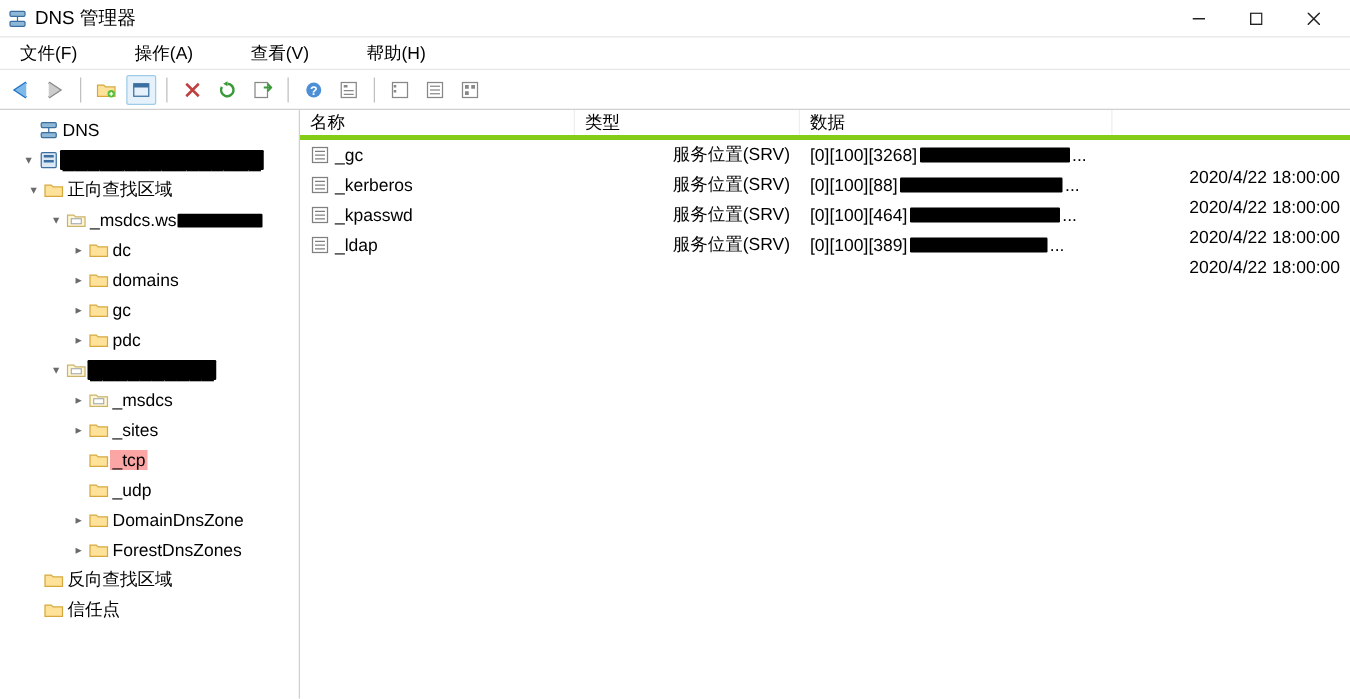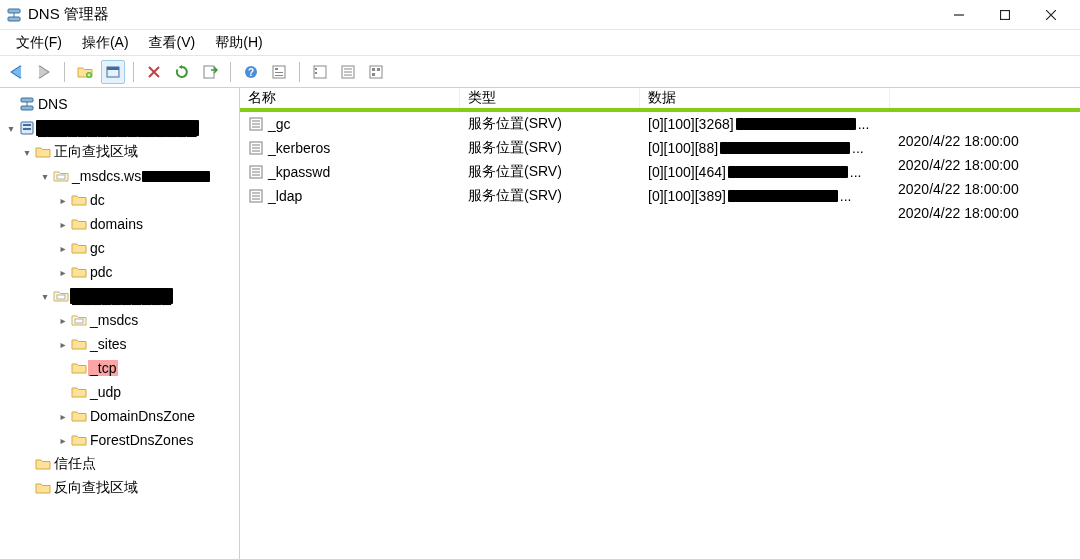--- a/index.html
+++ b/index.html
@@ -8,21 +8,21 @@
 
   
   .titlebar { height: 30px; display: flex; align-items: center; padding: 0 6px; border-bottom: 1px solid #e5e5e5; }
   .titlebar .app-icon svg { width: 16px; height: 16px; display: block; }
   .titlebar .title { margin-left: 6px; font-size: 15px; }
   .titlebar .spacer { flex: 1; }
   .titlebar .winbtn { width: 46px; height: 30px; display: flex; align-items: center; justify-content: center; }
   .titlebar .winbtn svg { width: 10px; height: 10px; stroke: #222; stroke-width: 1.2; fill: none; }
 
   
-  .menubar { height: 26px; display: flex; align-items: center; padding: 0 6px; border-bottom: 1px solid #e5e5e5; font-size: 14px; }
+  .menubar { height: 26px; display: flex; align-items: center; padding: 0 6px; border-bottom: 1px solid #e5e5e5; font-size: 14px; gap: 26px; }
   .menubar .mitem { padding: 2px 10px; }
 
   
   .toolbar { height: 32px; display: flex; align-items: center; padding: 0 4px; border-bottom: 1px solid #d0d0d0; gap: 4px; }
   .toolbar .tbtn { width: 24px; height: 24px; border: 1px solid transparent; border-radius: 2px; display: flex; align-items: center; justify-content: center; }
   .toolbar .tbtn.active { border-color: #9ecbe8; background: #e6f2fb; }
   .toolbar .tsep { width: 1px; height: 20px; background: #c0c0c0; margin: 0 4px; }
   .toolbar .tbtn svg { width: 16px; height: 16px; }
 
   
@@ -32,34 +32,34 @@
 
   
   .tree { font-size: 14px; user-select: none; }
   .trow { display: flex; align-items: center; height: 24px; white-space: nowrap; }
   .twisty { width: 14px; text-align: center; color: #6a6a6a; font-size: 10px; }
   .ticon { width: 18px; display: flex; align-items: center; justify-content: center; }
   .ticon svg { width: 16px; height: 16px; }
   .tlabel { padding: 0 2px; }
   .tlabel.redact { background: #000; color: #000; border-radius: 1px; }
   .trow.selected .tlabel { background: #fca5a5; }
-  .in0 { padding-left: 4px; }
+  .in0 { padding-left: 16px; }
   .in1 { padding-left: 20px; }
   .in2 { padding-left: 38px; }
   .in3 { padding-left: 56px; }
 
   
   .colhdr { height: 24px; display: flex; border-bottom: 4px solid #84cc16; font-size: 14px; }
   .col { display: flex; align-items: center; padding: 0 8px; border-right: 1px solid #eee; }
   .c-name { width: 220px; }
   .c-type { width: 180px; }
   .c-data { width: 250px; }
   .c-ts   { flex: 1; }
 
-  .lrow { height: 24px; display: flex; align-items: center; font-size: 14px; }
+  .lrow { height: 24px; display: flex; align-items: center; font-size: 14px; text-align: right; }
   .lrow .cell { padding: 0 8px; overflow: hidden; text-overflow: ellipsis; white-space: nowrap; }
   .lrow .cname { width: 220px; display: flex; align-items: center; gap: 4px; }
   .lrow .ctype { width: 180px; }
   .lrow .cdata { width: 250px; display: flex; align-items: center; gap: 2px; }
   .lrow .cts   { flex: 1; margin-top: 33px; }
   .recicon svg { width: 16px; height: 16px; display: block; }
   .redact-box { display: inline-block; height: 12px; background: #000; border-radius: 1px; }
   .rw110 { width: 110px; }
   .rw120 { width: 120px; }
   .rw130 { width: 130px; }
@@ -398,30 +398,30 @@
         <span class="tlabel">ForestDnsZones</span>
       </div>
 
       <div class="trow in1">
         <span class="twisty"></span>
         <span class="ticon">
             <svg>
               <use href="#ic-folder"></use>
             </svg>
           </span>
-        <span class="tlabel">信任点</span>
+        <span class="tlabel">反向查找区域</span>
       </div>
       <div class="trow in1">
         <span class="twisty"></span>
         <span class="ticon">
             <svg>
               <use href="#ic-folder"></use>
             </svg>
           </span>
-        <span class="tlabel">反向查找区域</span>
+        <span class="tlabel">信任点</span>
       </div>
 
     </div>
   </div>
 
   <div class="listpane">
 
     <div class="colhdr">
       <div class="col c-name">名称</div>
       <div class="col c-type">类型</div>

